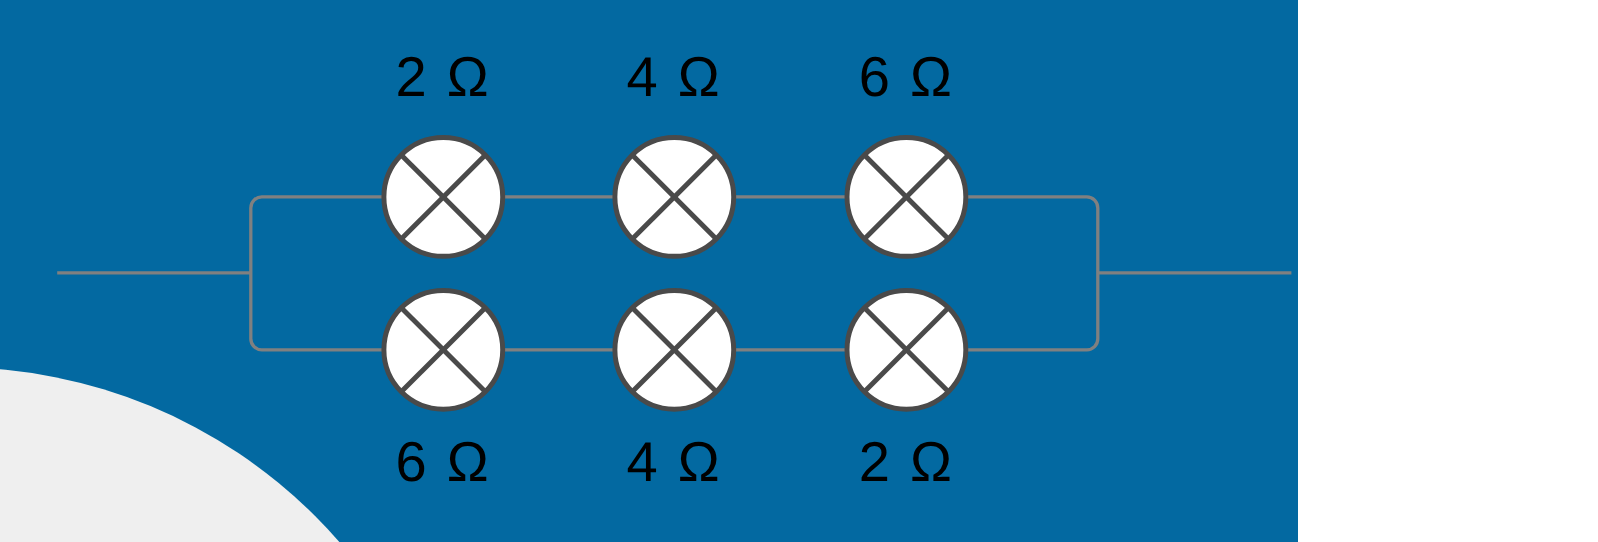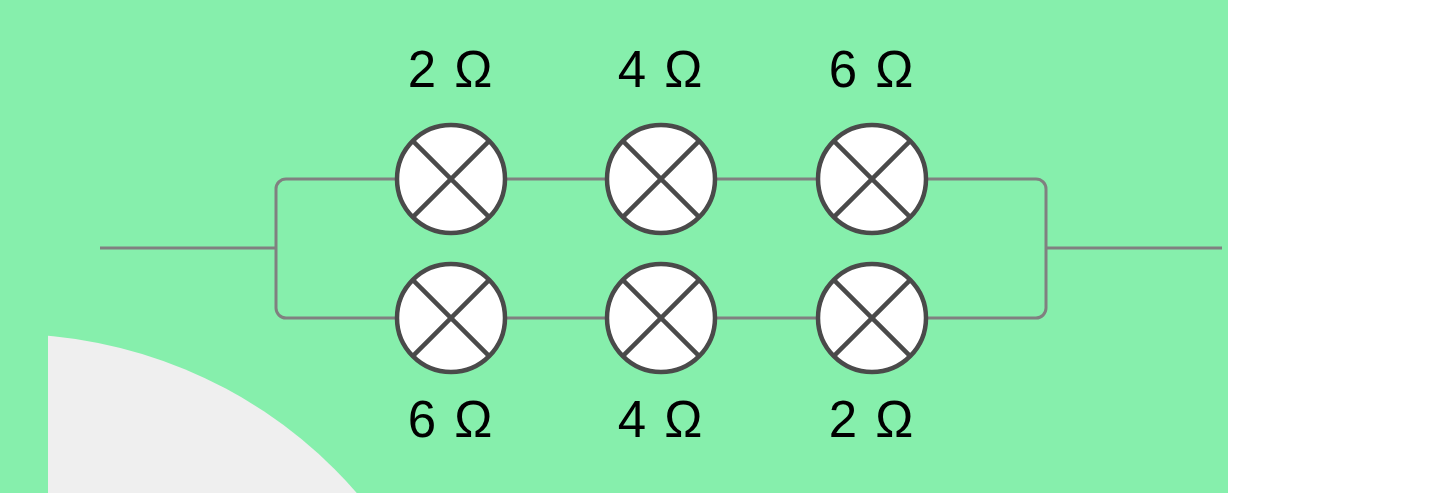--- a/index.html
+++ b/index.html
@@ -4,24 +4,23 @@
 <style>
   html, body {
     margin: 0;
     padding: 0;
     background: #ffffff;
   }
   .stage {
     position: relative;
     width: 1180px;
     height: 493px;
-    background: #86efac;
+    background: #0369a1;
     overflow: hidden;
     font-family: "Liberation Sans", sans-serif;
-    padding-left: 48px;
   }
   svg { display: block; }
   .wire-group {
     fill: none;
     stroke-width: 3;
     stroke-linecap: butt;
   }
   .lamp-group {
     stroke-width: 4.5;
     stroke-linecap: butt;

